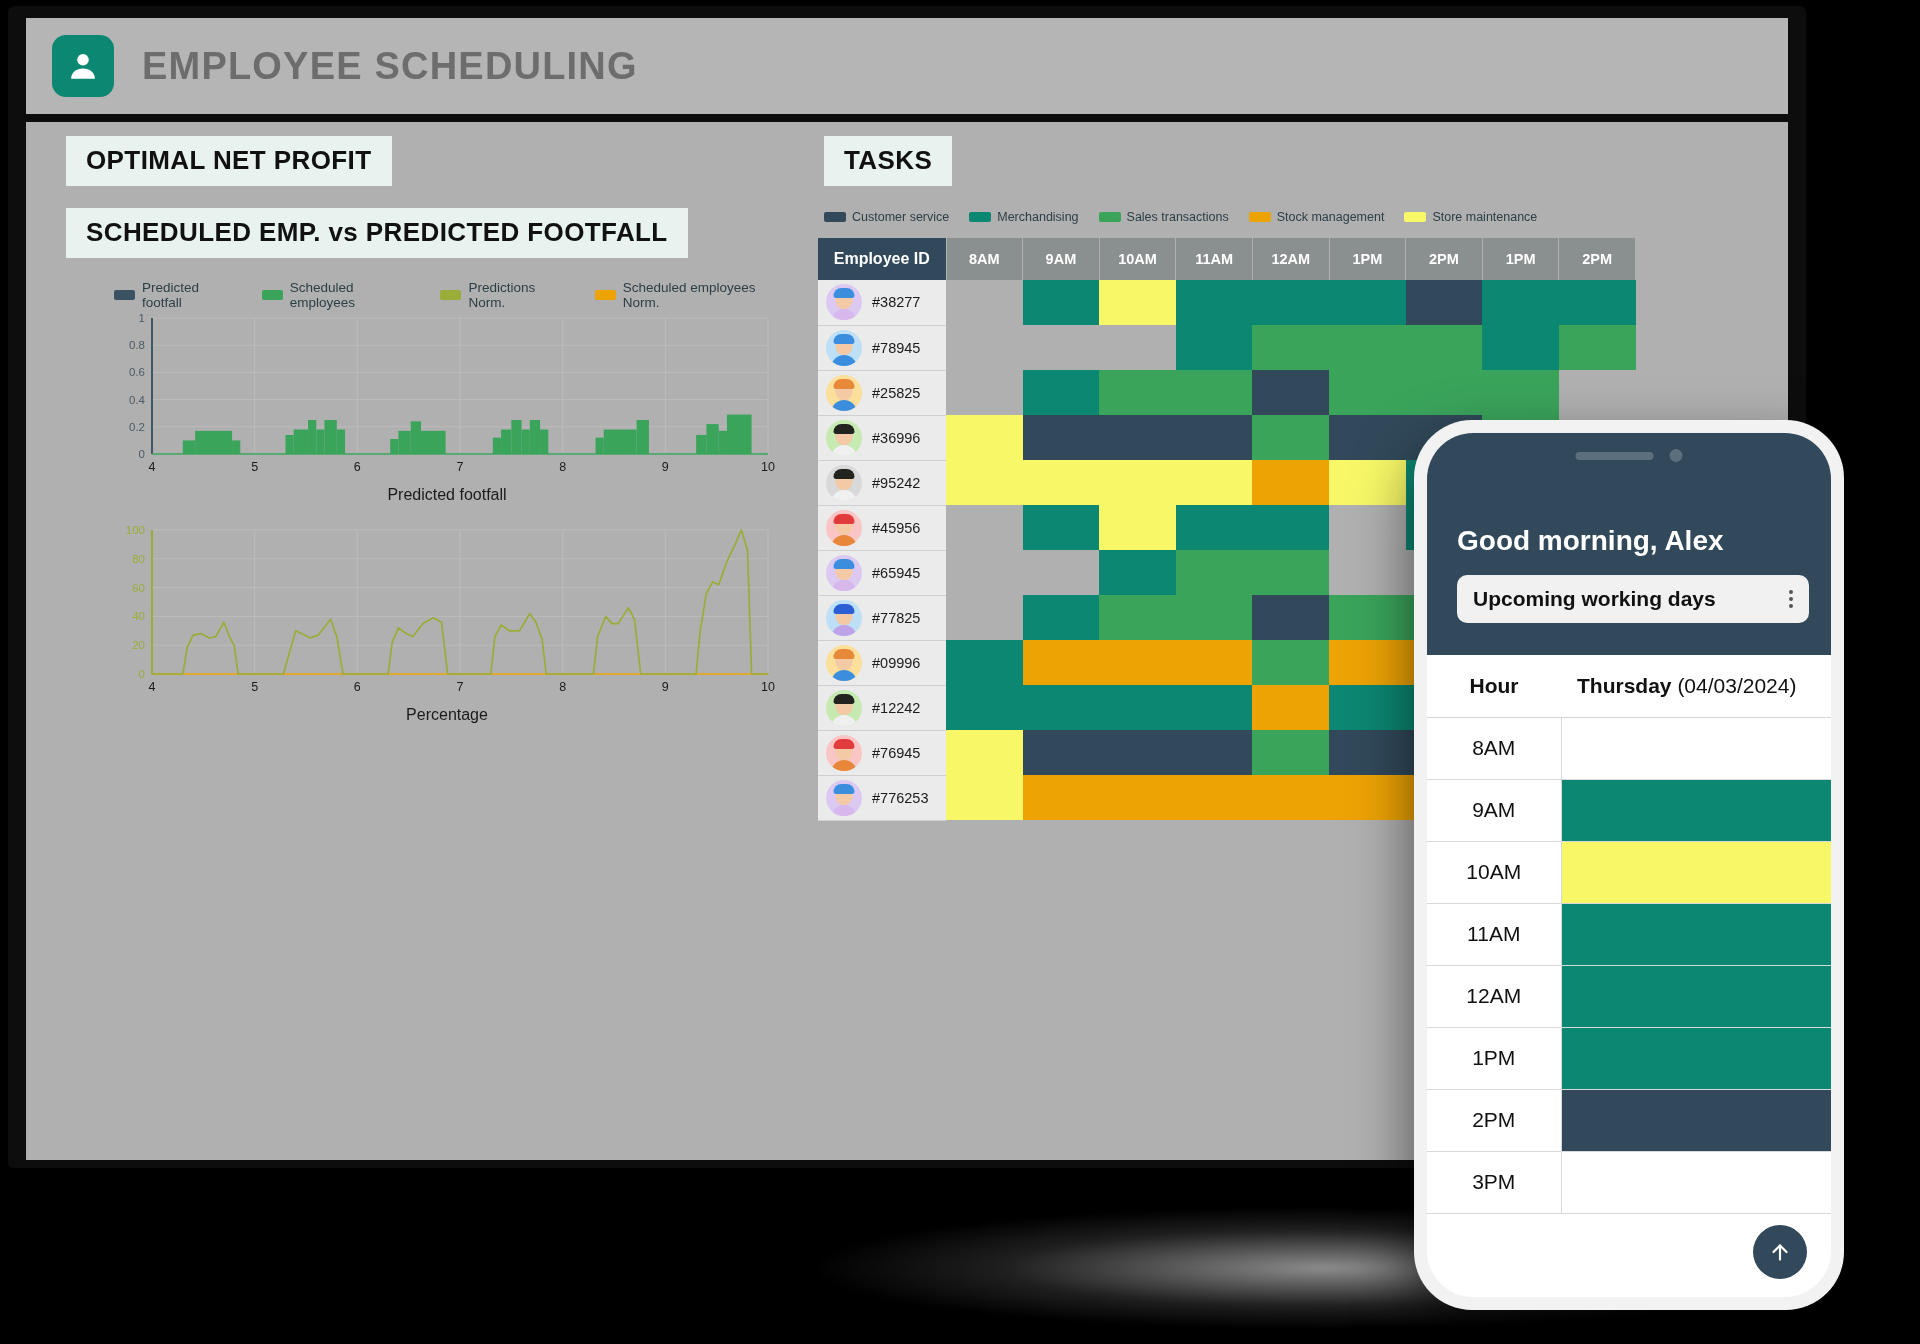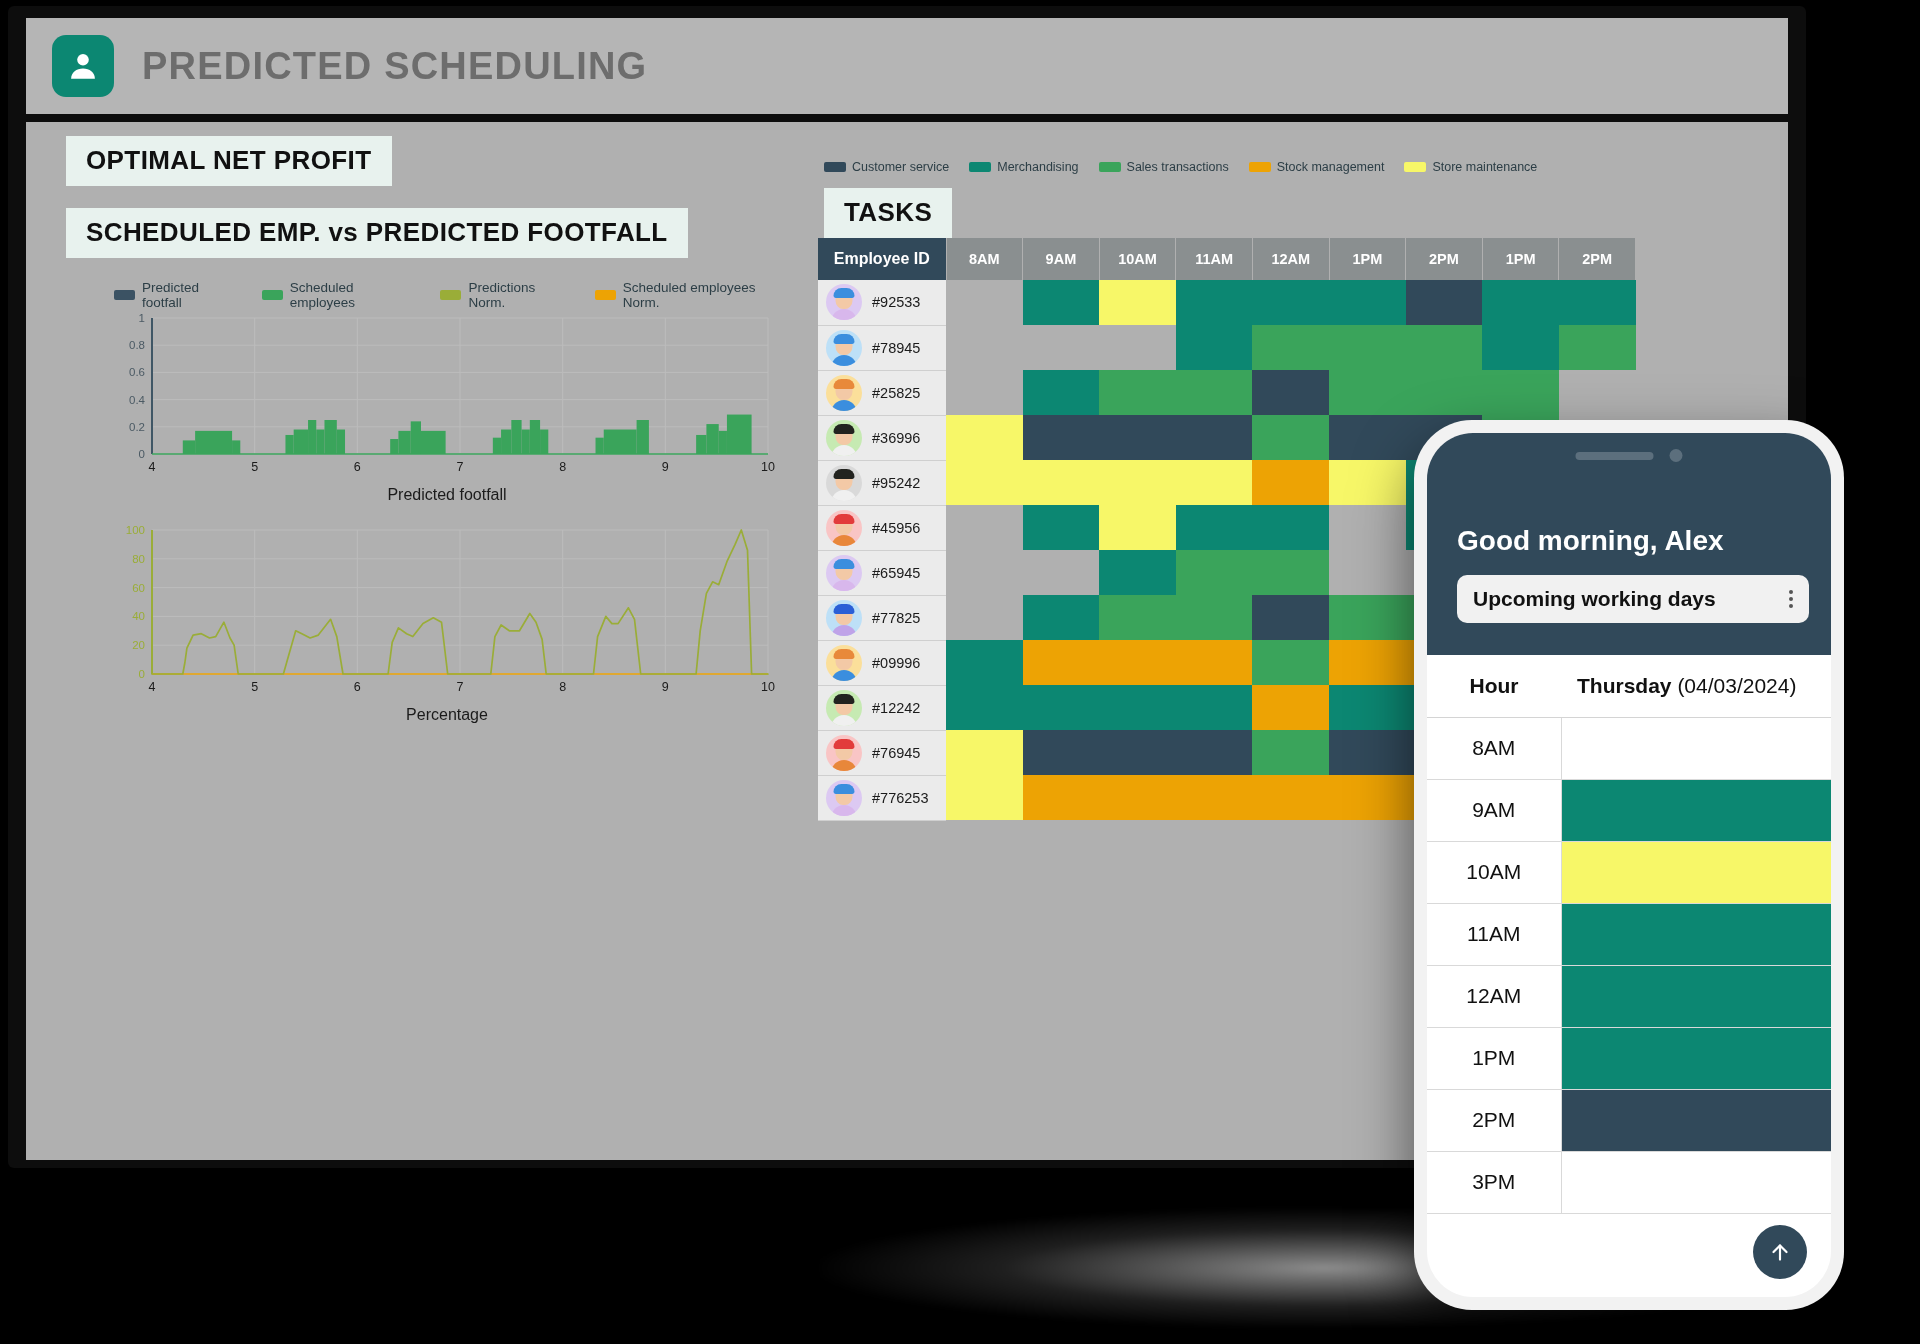--- a/index.html
+++ b/index.html
@@ -232,21 +232,21 @@
 
 <div id="monitor">
 
   <div id="topbar">
     <div id="logo-badge">
       <svg viewBox="0 0 24 24" fill="#ffffff" aria-hidden="true">
         <circle cx="12" cy="7.6" r="4.1"></circle>
         <path d="M3.6 21c0-4.4 3.8-7.2 8.4-7.2s8.4 2.8 8.4 7.2z"></path>
       </svg>
     </div>
-    <div id="app-title">PREDICTED SCHEDULING</div>
+    <div id="app-title">EMPLOYEE SCHEDULING</div>
   </div>
 
   <div id="screen">
 
     <div id="left-panel">
 
       <div id="profit-head">
         <span class="section-label">OPTIMAL NET PROFIT</span>
       </div>
 
@@ -364,46 +364,46 @@
             <text x="662" y="171" text-anchor="middle" font-size="12.5" fill="#1b1b1b" font-family="&quot;Liberation Sans&quot;, sans-serif">10</text>
             <line x1="46" y1="10" x2="46" y2="154" stroke="#9aad38" stroke-width="2"></line>
             <line x1="46" y1="154" x2="662" y2="154" stroke="#eda304" stroke-width="1.5"></line>
             <path d="M46.0 154.0 L76.8 154.0 L78.9 142.5 L80.9 128.1 L87.1 115.1 L95.3 113.7 L103.5 118.0 L109.7 116.6 L117.9 102.2 L124.0 118.0 L128.1 125.2 L132.2 154.0 L177.4 154.0 L181.5 139.6 L189.7 110.8 L195.9 113.7 L204.1 118.0 L212.3 115.1 L224.6 99.3 L230.8 116.6 L237.0 154.0 L282.1 154.0 L286.2 122.3 L292.4 107.9 L300.6 113.7 L306.8 116.6 L317.0 103.6 L327.3 97.8 L335.5 102.2 L341.7 154.0 L384.8 154.0 L388.9 116.6 L395.1 105.0 L403.3 110.8 L413.5 110.8 L423.8 93.5 L430.0 102.2 L436.1 119.4 L440.2 154.0 L487.5 154.0 L491.6 116.6 L499.8 96.4 L505.9 103.6 L512.1 103.6 L522.4 87.8 L528.5 99.3 L534.7 154.0 L590.1 154.0 L594.2 110.8 L600.4 73.4 L606.6 61.8 L612.7 64.7 L620.9 41.7 L629.1 24.4 L635.3 10.0 L641.5 30.2 L645.6 154.0 L662.0 154.0" fill="none" stroke="#9aad38" stroke-width="1.7" stroke-linejoin="round" stroke-linecap="round"></path>
           </svg>
         <div class="axis-title">Percentage</div>
       </div>
     </div>
 
     <div id="tasks-panel">
-      <div id="task-legend">
-          <div class="li">
-            <span class="swatch" style="background: rgb(49, 73, 90);"></span>
-            <span>Customer service</span>
-          </div>
-          <div class="li">
-            <span class="swatch" style="background: rgb(12, 135, 114);"></span>
-            <span>Merchandising</span>
-          </div>
-          <div class="li">
-            <span class="swatch" style="background: rgb(58, 164, 91);"></span>
-            <span>Sales transactions</span>
-          </div>
-          <div class="li">
-            <span class="swatch" style="background: rgb(237, 163, 4);"></span>
-            <span>Stock management</span>
-          </div>
-          <div class="li">
-            <span class="swatch" style="background: rgb(247, 247, 104);"></span>
-            <span>Store maintenance</span>
-          </div>
-        </div>
-
       <div id="tasks-head">
         <span class="section-label">TASKS</span>
       </div>
+
+      <div id="task-legend">
+          <div class="li">
+            <span class="swatch" style="background: rgb(49, 73, 90);"></span>
+            <span>Customer service</span>
+          </div>
+          <div class="li">
+            <span class="swatch" style="background: rgb(12, 135, 114);"></span>
+            <span>Merchandising</span>
+          </div>
+          <div class="li">
+            <span class="swatch" style="background: rgb(58, 164, 91);"></span>
+            <span>Sales transactions</span>
+          </div>
+          <div class="li">
+            <span class="swatch" style="background: rgb(237, 163, 4);"></span>
+            <span>Stock management</span>
+          </div>
+          <div class="li">
+            <span class="swatch" style="background: rgb(247, 247, 104);"></span>
+            <span>Store maintenance</span>
+          </div>
+        </div>
 
       <table id="tasks-table">
         <thead>
             <tr id="tasks-head-row">
               <th class="idcol">Employee ID</th>
               <th>8AM</th>
               <th>9AM</th>
               <th>10AM</th>
               <th>11AM</th>
               <th>12AM</th>
@@ -415,21 +415,21 @@
           </thead>
         <tbody id="tasks-body">
             <tr>
               <td class="idcell">
                 <div class="id-inner">
                   <div class="avatar" style="background: rgb(220, 201, 242);">
                     <span class="body" style="background: rgb(216, 183, 236);"></span>
                     <span class="head"></span>
                     <span class="hair" style="background: rgb(59, 142, 222);"></span>
                   </div>
-                  <span class="emp-id">#92533</span>
+                  <span class="emp-id">#38277</span>
                 </div>
               </td>
               <td class="cell" style="background: rgb(176, 176, 176);"></td>
               <td class="cell" style="background: rgb(12, 135, 114);"></td>
               <td class="cell" style="background: rgb(247, 247, 104);"></td>
               <td class="cell" style="background: rgb(12, 135, 114);"></td>
               <td class="cell" style="background: rgb(12, 135, 114);"></td>
               <td class="cell" style="background: rgb(12, 135, 114);"></td>
               <td class="cell" style="background: rgb(49, 73, 90);"></td>
               <td class="cell" style="background: rgb(12, 135, 114);"></td>

